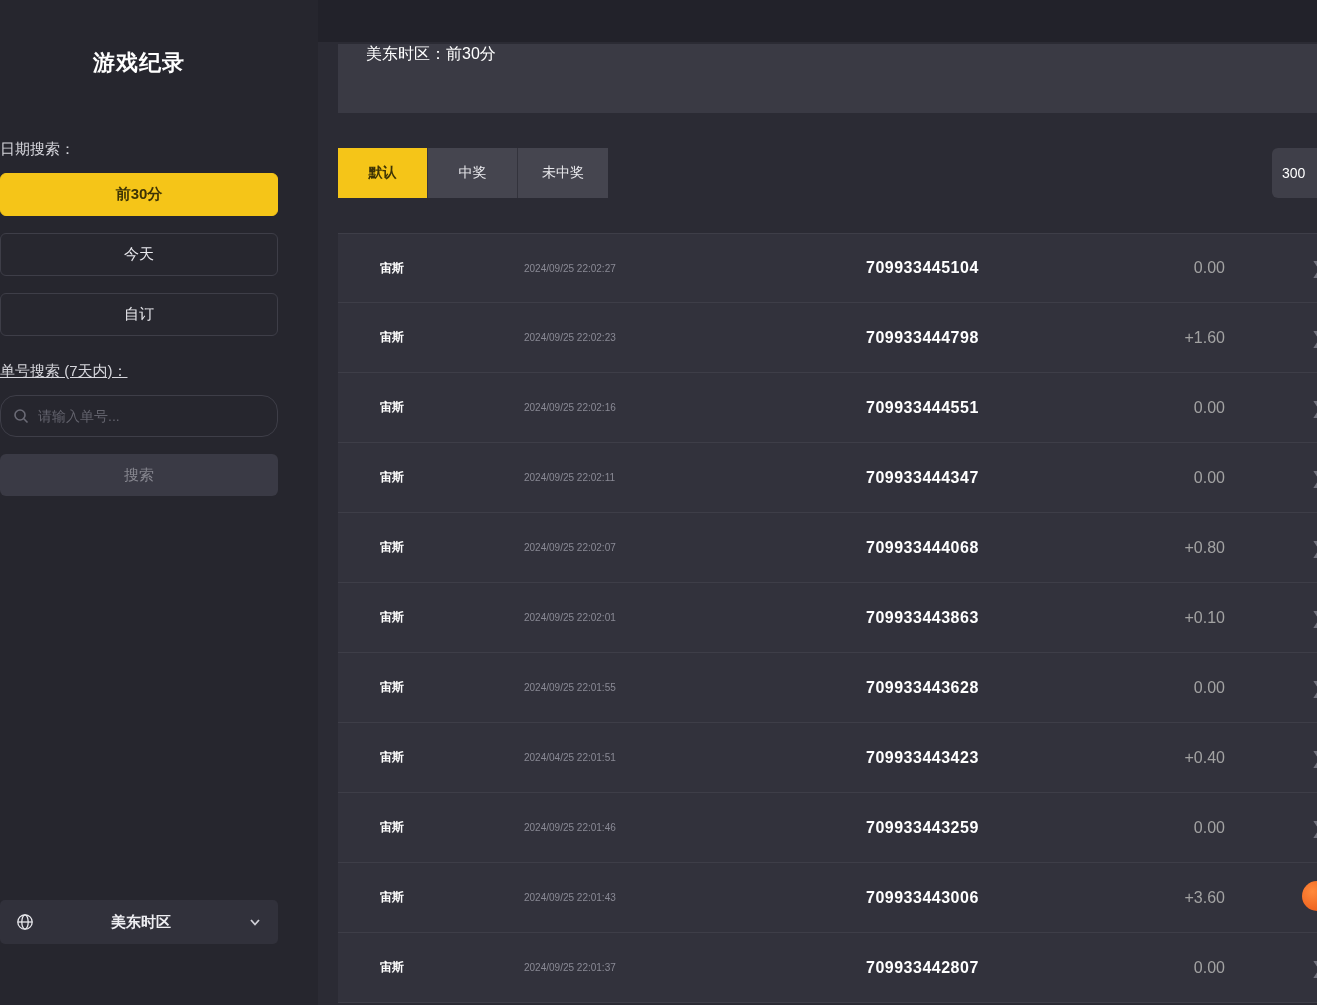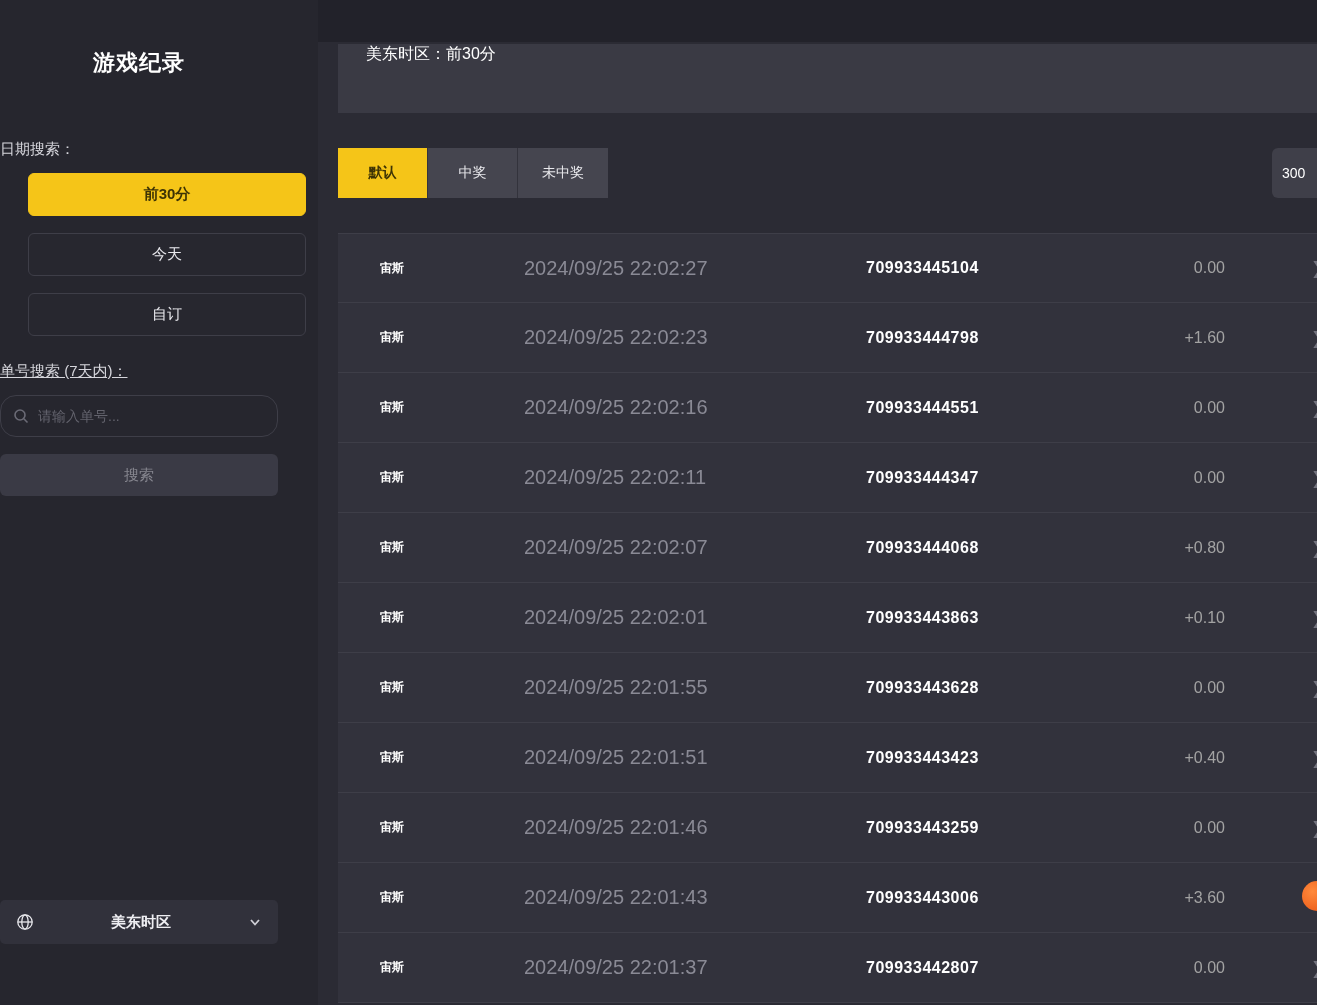--- a/index.html
+++ b/index.html
@@ -23,21 +23,21 @@
     margin-top: 48px;
     text-align: center;
     font-size: 22px; font-weight: bold; color: #ffffff;
     letter-spacing: 1px;
   }
   .side-label {
     margin-top: 62px;
     font-size: 15px; color: #d6d6dc;
   }
   .side-label.second { margin-top: 26px; text-decoration: underline; }
-  .date-buttons { margin-top: 14px; padding-left: 28px; }
+  .date-buttons { margin-top: 14px; }
   .date-btn {
     width: 278px; height: 43px;
     margin-bottom: 17px;
     border-radius: 6px;
     border: 1px solid #3e3e48;
     background: #27272f;
     color: #e9e9ee;
     font-size: 15px;
     display: flex; align-items: center; justify-content: center;
     cursor: pointer;
@@ -147,21 +147,21 @@
   .record-row {
     position: relative;
     height: 70px;
     display: flex; align-items: center;
     border-bottom: 1px solid #3e3e48;
     padding-left: 42px;
     cursor: pointer;
   }
   .record-row:first-child { border-top: 1px solid #3e3e48; }
   .cell-game  { width: 144px; font-size: 12px; font-weight: bold; color: #ffffff; }
-  .cell-time  { width: 342px; font-size: 20px; color: #8a8a95; }
+  .cell-time  { width: 342px; font-size: 10px; color: #8a8a95; }
   .cell-order { width: 300px; font-size: 16px; font-weight: bold; color: #ffffff; letter-spacing: 0.5px; }
   .cell-amount {
     flex: 1; text-align: right;
     padding-right: 92px;
     font-size: 16px; color: #a3a3a3;
   }
   .row-chevron {
     position: absolute; right: -8px; top: 50%;
     transform: translateY(-50%);
     color: #73737e; font-size: 17px; font-weight: bold;
@@ -288,21 +288,21 @@
   <div class="record-row">
     <span class="cell-game">宙斯</span>
     <span class="cell-time">2024/09/25 22:01:55</span>
     <span class="cell-order">709933443628</span>
     <span class="cell-amount">0.00</span>
     <span class="row-chevron">❯</span>
   </div>
 
   <div class="record-row">
     <span class="cell-game">宙斯</span>
-    <span class="cell-time">2024/09/25 22:01:51</span>
+    <span class="cell-time">2024/04/25 22:01:51</span>
     <span class="cell-order">709933443423</span>
     <span class="cell-amount">+0.40</span>
     <span class="row-chevron">❯</span>
   </div>
 
   <div class="record-row">
     <span class="cell-game">宙斯</span>
     <span class="cell-time">2024/09/25 22:01:46</span>
     <span class="cell-order">709933443259</span>
     <span class="cell-amount">0.00</span>

